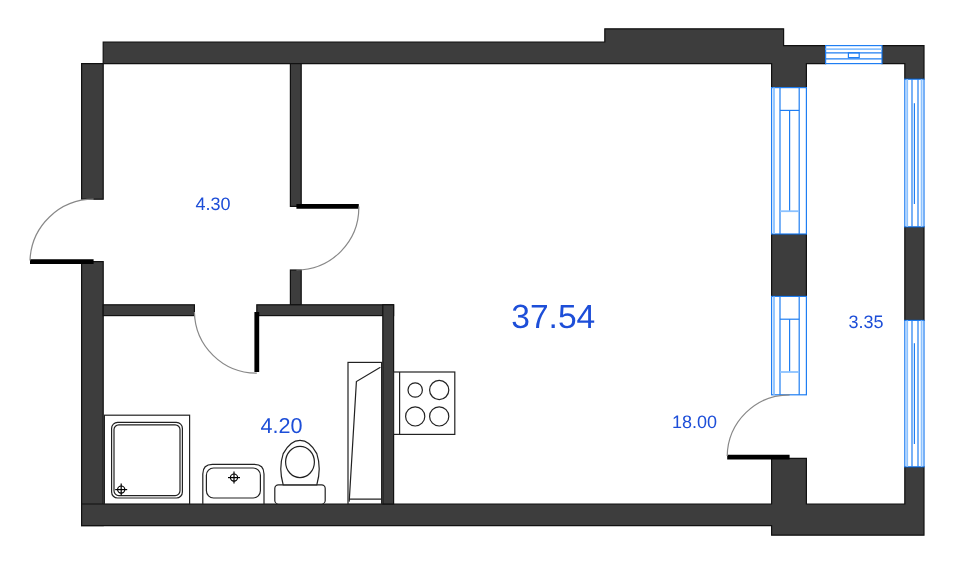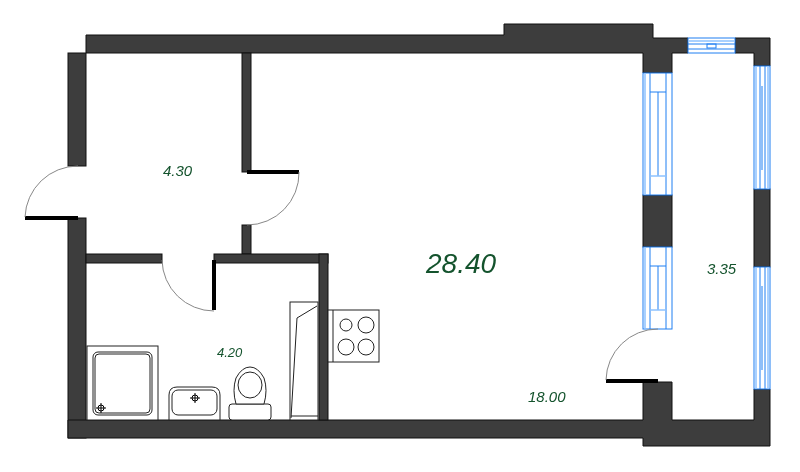--- a/index.html
+++ b/index.html
@@ -5,21 +5,21 @@
   html, body { margin: 0; padding: 0; background: #ffffff; }
   body { width: 800px; height: 472px; overflow: hidden; position: relative; font-family: "Liberation Sans", sans-serif; }
   svg { position: absolute; left: 0; top: 0; }
   .wall { fill: #3d3d3d; stroke: #111; stroke-width: 1; }
   .win-frame { fill: #ffffff; stroke: #1f7ef2; stroke-width: 1; }
   .win-line { stroke: #1f7ef2; stroke-width: 1; }
   .win-light { stroke: #8cc2ff; stroke-width: 1.5; }
   .door-leaf { stroke: #000; stroke-width: 4; }
   .door-arc { fill: none; stroke: #888; stroke-width: 1; }
   .fixture { fill: #fff; stroke: #222; stroke-width: 1; }
-  .area-label { position: absolute; font-style: italic; color: #14532d; white-space: nowrap; }
+  .area-label { position: absolute; color: #1d4ed8; white-space: nowrap; }
 </style>
 </head>
 <body>
 
 <svg width="800" height="472" viewBox="0 0 800 472">
 
   <g>
 
     <polygon class="wall" points="86,35 504,35 504,24 653,24 653,38 688,38 688,53 672,53 672,73 643,73 643,53 86,53"></polygon>
 
@@ -133,16 +133,16 @@
     <rect class="fixture" x="328" y="310" width="51" height="52"></rect>
     <line x1="333" y1="310" x2="333" y2="362" stroke="#222"></line>
     <circle class="fixture" cx="346" cy="325" r="6"></circle>
     <circle class="fixture" cx="366" cy="325" r="8"></circle>
     <circle class="fixture" cx="346" cy="347" r="8"></circle>
     <circle class="fixture" cx="366" cy="347" r="8"></circle>
   </g>
 </svg>
 
 <div class="area-label" style="left:163px; top:162px; font-size:15px;">4.30</div>
-<div class="area-label" style="left:426px; top:248px; font-size:28px;">28.40</div>
-<div class="area-label" style="left:528px; top:344px; font-size:15px;margin-top:44px;">18.00</div>
-<div class="area-label" style="left:217px; top:345px; font-size:13px;">4.20</div>
+<div class="area-label" style="left:426px; top:248px; font-size:28px;">37.54</div>
+<div class="area-label" style="left:560px; top:344px; font-size:15px;">18.00</div>
+<div class="area-label" style="left:217px; top:345px; font-size:18px;">4.20</div>
 <div class="area-label" style="left:707px; top:260px; font-size:15px;">3.35</div>
 
 </body></html>

